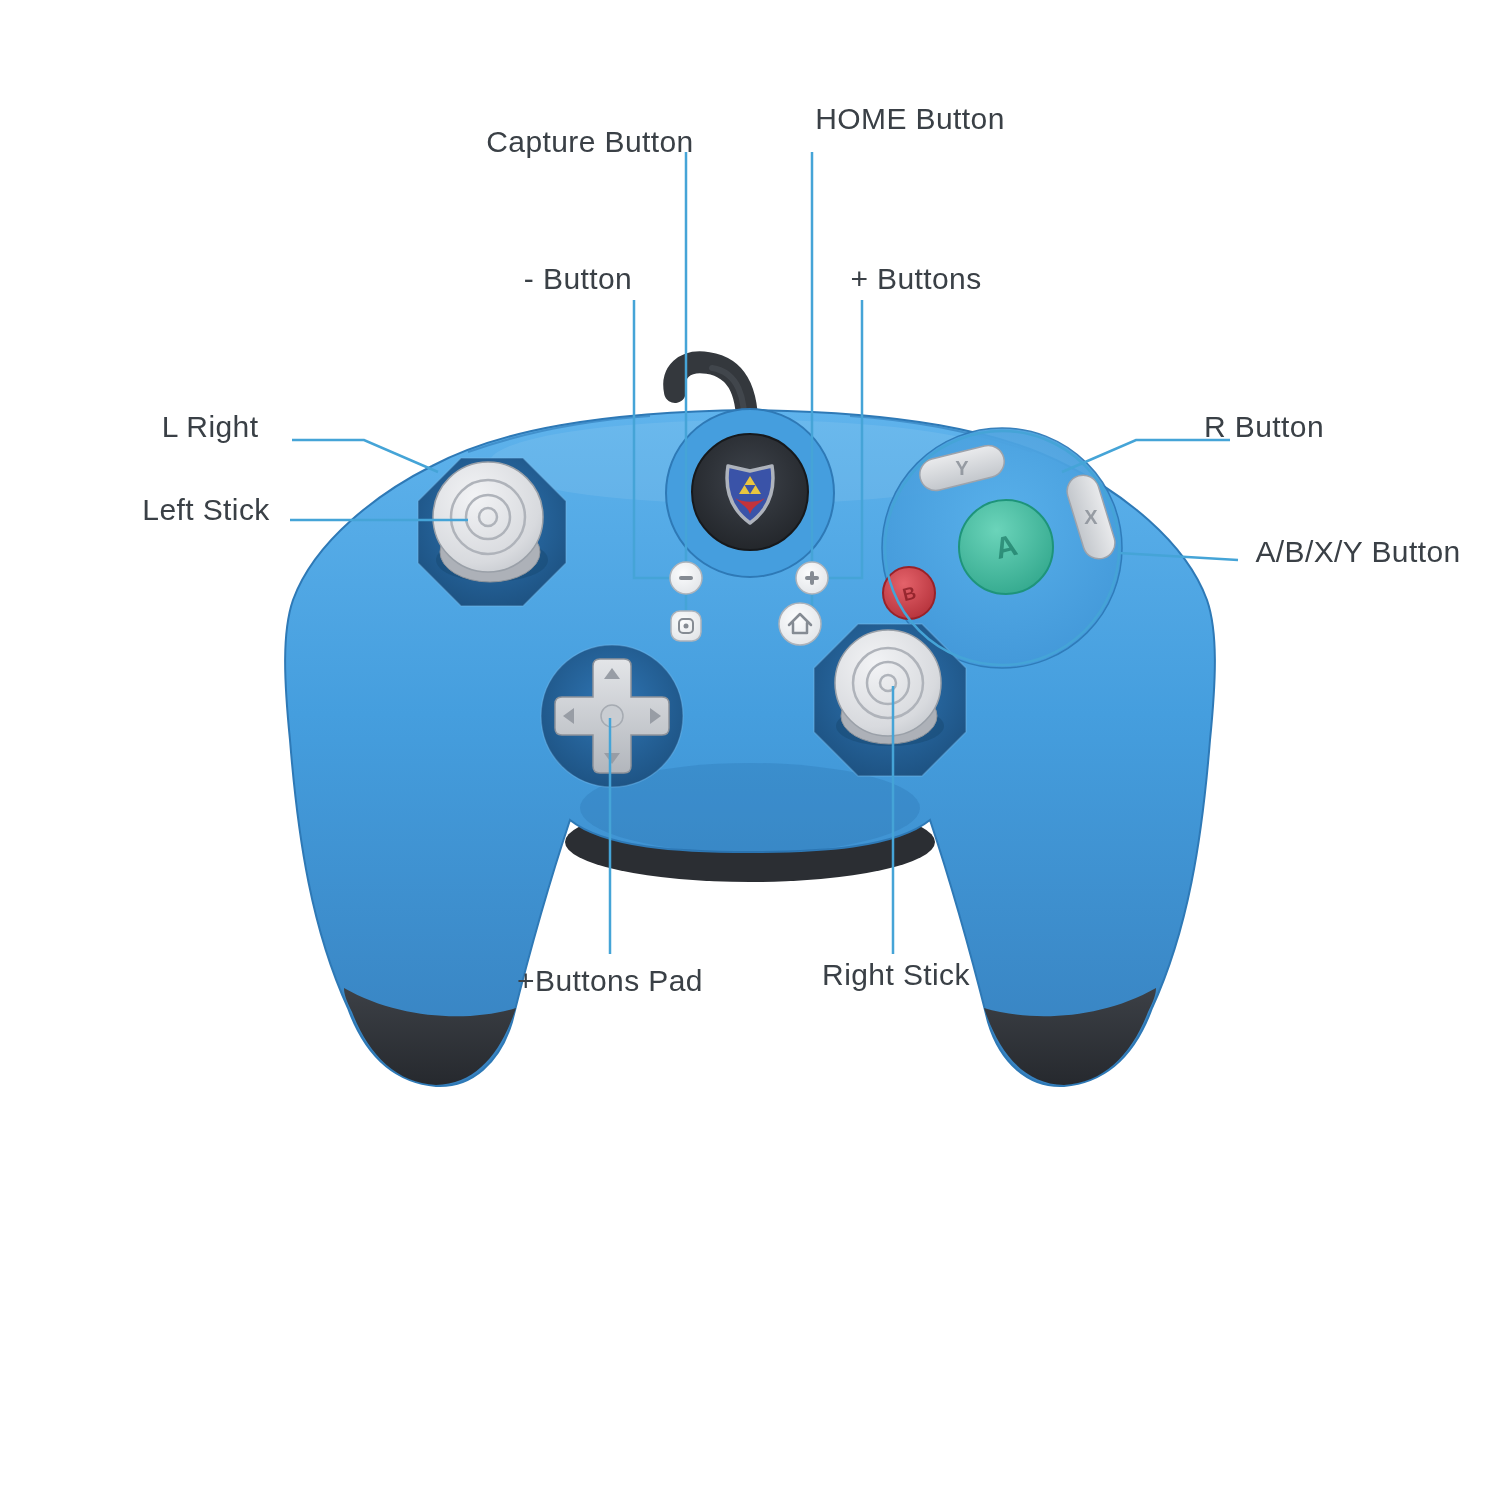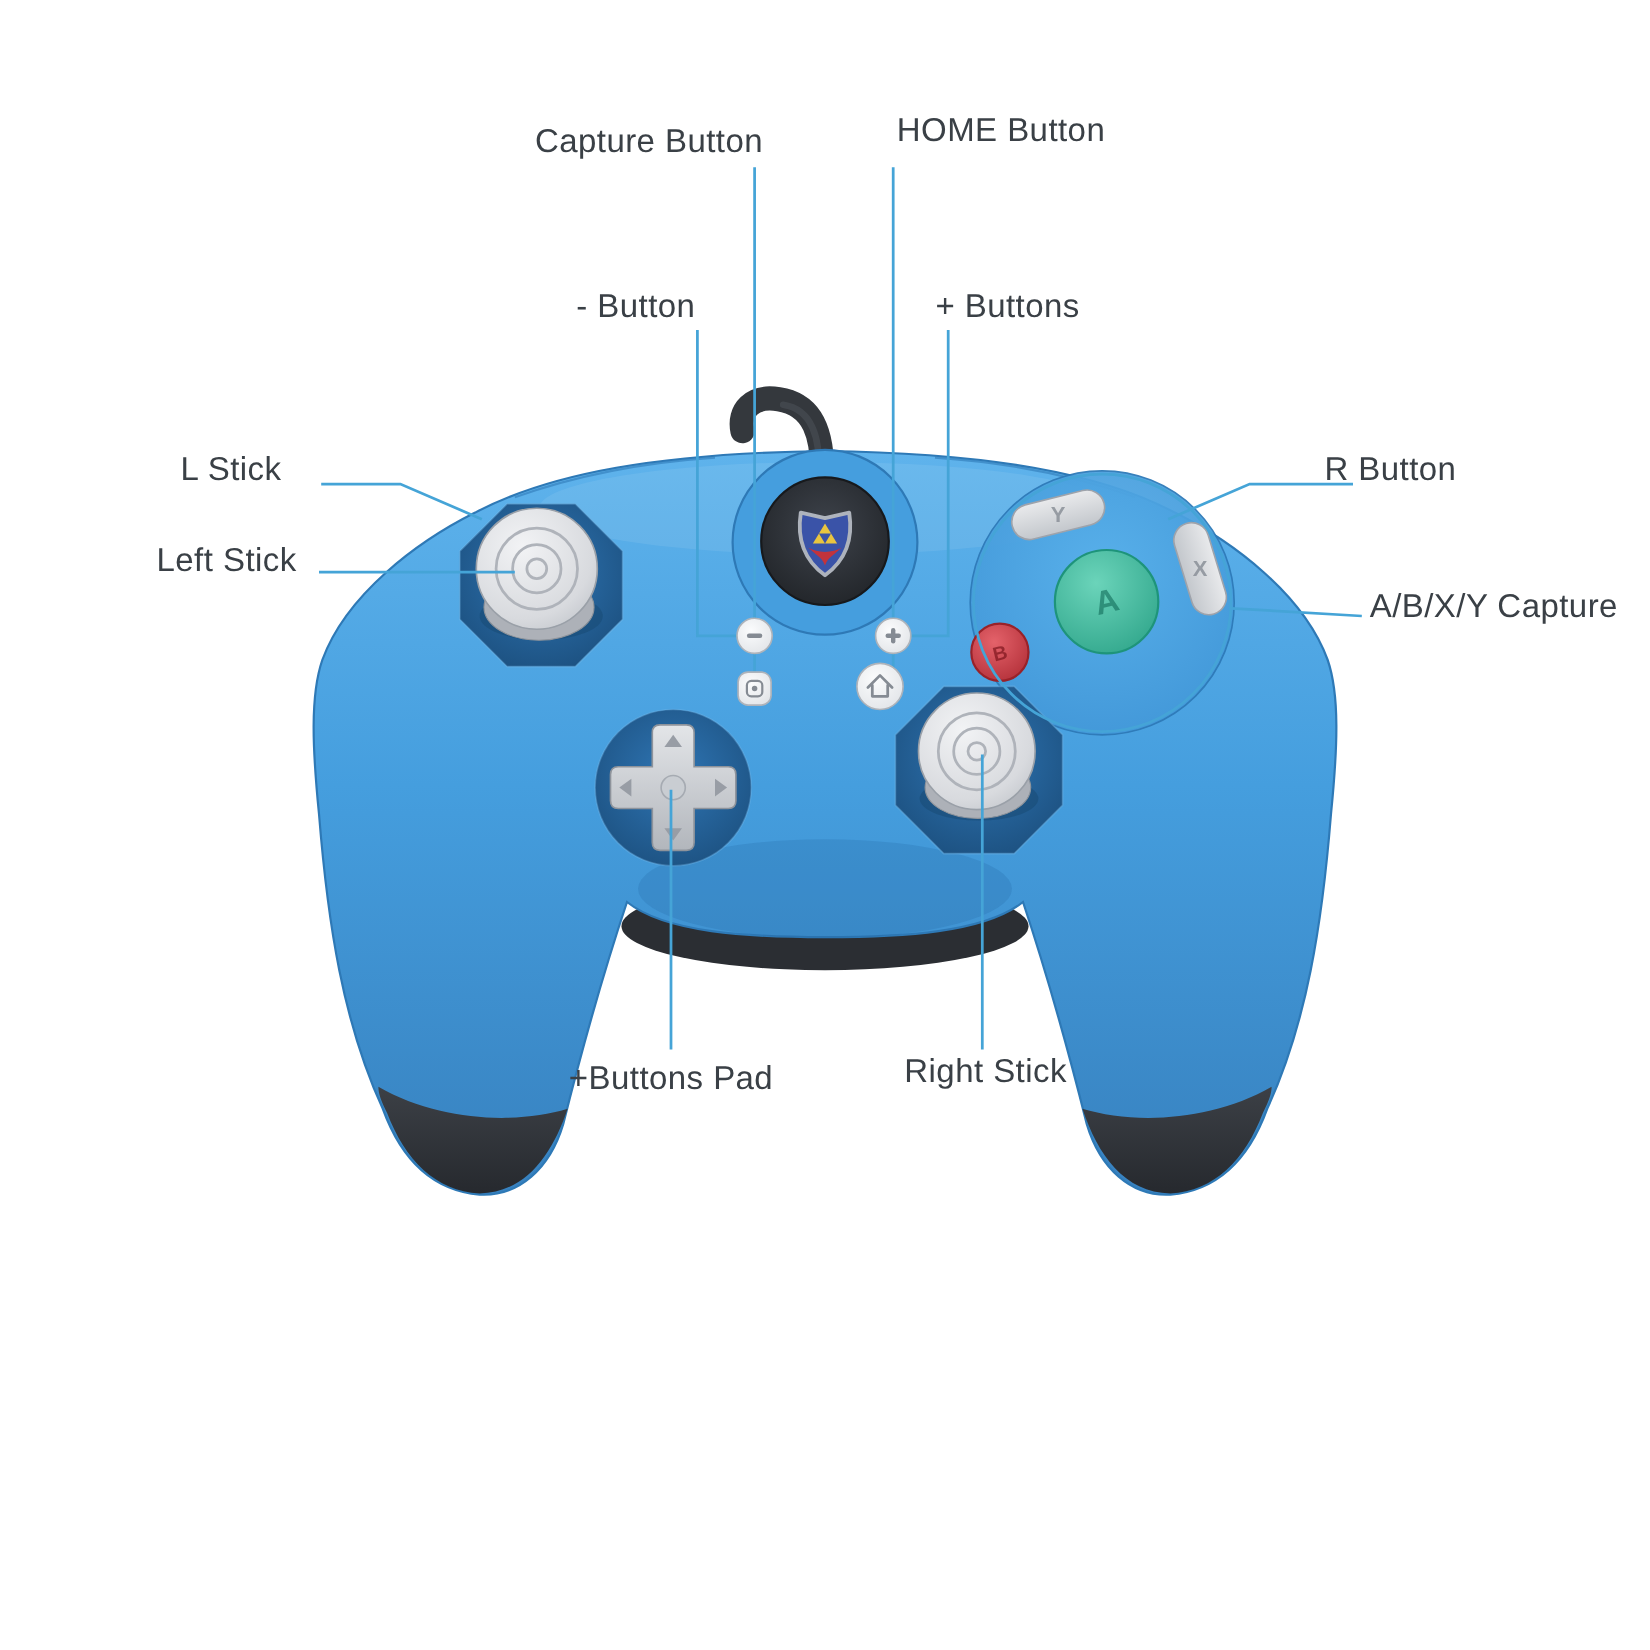--- a/index.html
+++ b/index.html
@@ -199,24 +199,24 @@
       <rect x="679" y="619" width="14" height="14" rx="4" fill="none" stroke="#858B93" stroke-width="2"></rect>
       <circle cx="686" cy="626" r="2.5" fill="#858B93"></circle>
     </g>
     <g>
       <circle cx="800" cy="624" r="21" fill="url(#sysG)" stroke="#AEB3BA" stroke-width="1.5"></circle>
       <path d="M 789 625 L 800 614 L 811 625 M 793 623 L 793 633 L 807 633 L 807 623" fill="none" stroke="#858B93" stroke-width="2.5" stroke-linecap="round" stroke-linejoin="round"></path>
     </g>
   </g>
 </svg>
 
-<div class="lbl" style="left:590px;top:129px">Capture Button</div>
+<div class="lbl" style="left:590px;top:142px">Capture Button</div>
 <div class="lbl" style="left:910px;top:119px">HOME Button</div>
 <div class="lbl" style="left:578px;top:279px">- Button</div>
 <div class="lbl" style="left:916px;top:279px">+ Buttons</div>
-<div class="lbl" style="left:210px;top:427px">L Stick</div>
+<div class="lbl" style="left:210px;top:427px">L Right</div>
 <div class="lbl" style="left:1264px;top:427px">R Button</div>
 <div class="lbl" style="left:206px;top:510px">Left Stick</div>
-<div class="lbl" style="left:1358px;top:552px">A/B/X/Y Capture</div>
+<div class="lbl" style="left:1358px;top:552px">A/B/X/Y Button</div>
 <div class="lbl" style="left:610px;top:981px">+Buttons Pad</div>
 <div class="lbl" style="left:896px;top:975px">Right Stick</div>
 
 </div>
 
 </body></html>

